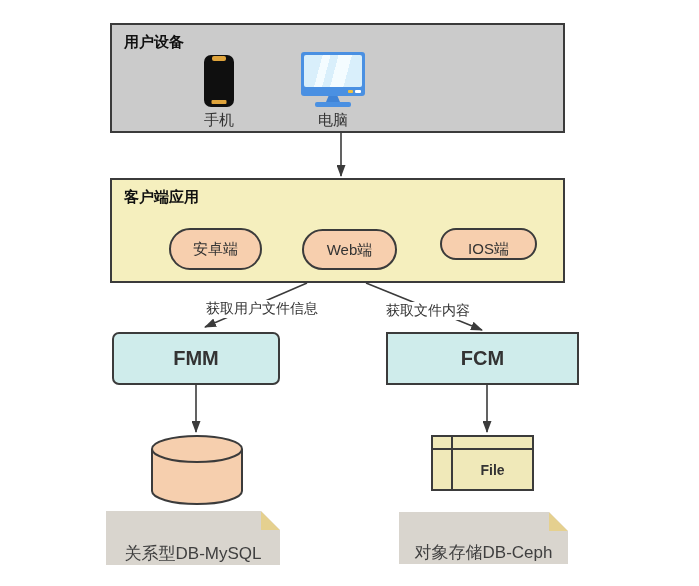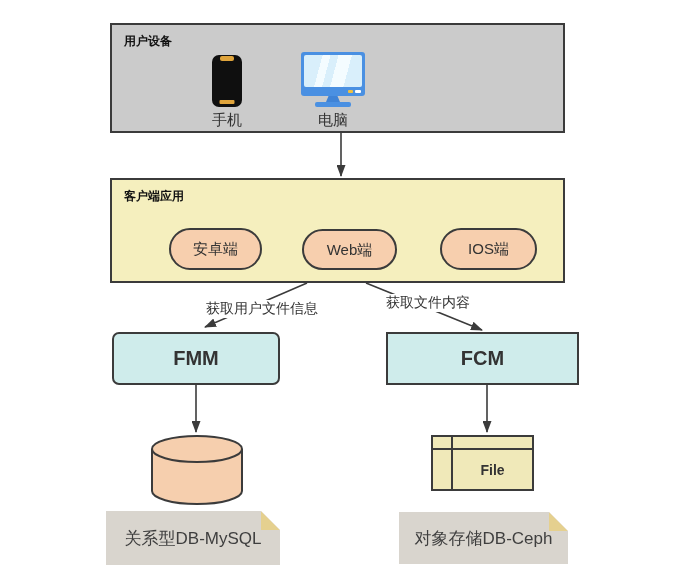--- a/index.html
+++ b/index.html
@@ -7,21 +7,21 @@
     position:relative;width:699px;height:586px;background:#ffffff;overflow:hidden;
     font-family:"Liberation Sans","DejaVu Sans",sans-serif;color:var(--text,#333);
   }
   #edges{position:absolute;left:0;top:0;width:699px;height:586px;pointer-events:none;}
   #edges line{stroke:var(--arrow,#3b3b3b);stroke-width:1.6;}
   #arrowhead path{fill:var(--arrow,#3b3b3b);}
 
   .group-box{position:absolute;border:2px solid var(--border,#3b3b3b);box-sizing:border-box;}
   .device-box{left:110px;top:23px;width:455px;height:110px;background:var(--device-box-bg,#cbcbcb);}
   .client-box{left:110px;top:178px;width:455px;height:105px;background:var(--client-box-bg,#f5efbe);}
-  .box-title{position:absolute;left:12px;top:8px;font-weight:bold;font-size:12px;color:#111;text-align:center;}
+  .box-title{position:absolute;left:12px;top:8px;font-weight:bold;font-size:15px;color:#111;text-align:center;}
 
   .device{position:absolute;top:25px;width:90px;text-align:center;}
   .icon-zone{height:57px;display:flex;align-items:flex-end;justify-content:center;}
   .device-label{margin-top:4px;font-size:15px;color:var(--text,#333);}
 
   
   .phone{position:relative;width:30px;height:52px;background:var(--phone-body,#0f0f0f);border-radius:7px;}
   .phone .notch{position:absolute;top:1px;left:50%;transform:translateX(-50%);width:14px;height:5px;background:var(--phone-accent,#dfa43c);border-radius:2px;}
   .phone .chin{position:absolute;bottom:3px;left:50%;transform:translateX(-50%);width:15px;height:4px;background:var(--phone-accent,#dfa43c);border-radius:1px;}
 
@@ -40,44 +40,44 @@
   .tablet .tscreen{position:absolute;left:3px;top:4px;right:3px;bottom:9px;background:var(--tablet-screen,#b7a6f6);border-radius:2px;}
   .tablet .slash1{position:absolute;left:6px;top:5px;width:2px;height:8px;background:#efeaff;transform:rotate(30deg);}
   .tablet .slash2{position:absolute;left:10px;top:8px;width:2px;height:5px;background:#efeaff;transform:rotate(30deg);}
   .tablet .home{position:absolute;left:50%;bottom:2px;transform:translateX(-50%);width:5px;height:5px;border-radius:50%;background:var(--tablet-frame,#7b5cf3);}
   .tablet .cam{position:absolute;left:50%;top:-1px;transform:translateX(-50%);width:6px;height:2px;border-radius:1px;background:var(--tablet-frame,#7b5cf3);}
 
   .pill{position:absolute;border:2px solid var(--border,#3b3b3b);border-radius:21px;background:var(--pill-bg,#f7cfae);
     box-sizing:border-box;text-align:center;font-size:15px;color:var(--text,#333);}
   .pill-android{left:57px;top:48px;width:93px;height:42px;line-height:38px;}
   .pill-web{left:190px;top:49px;width:95px;height:41px;line-height:37px;}
-  .pill-ios{left:328px;top:48px;width:97px;height:42px;line-height:38px;}
+  .pill-ios{left:328px;top:48px;width:97px;height:32px;line-height:38px;}
 
   .edge-label{position:absolute;transform:translateX(-50%);font-size:14px;color:var(--text,#333);white-space:nowrap;background:#ffffff;padding:0 2px;}
   .edge-label-fmm{left:262px;top:300px;}
-  .edge-label-fcm{left:428px;top:294px;}
+  .edge-label-fcm{left:428px;top:302px;}
 
   .service{position:absolute;border:2px solid var(--border,#3b3b3b);background:var(--service-bg,#cfeceb);
     box-sizing:border-box;text-align:center;font-weight:bold;font-size:20px;color:#333;}
   .service-fmm{left:112px;top:332px;width:168px;height:53px;line-height:49px;border-radius:7px;}
   .service-fcm{left:386px;top:332px;width:193px;height:53px;line-height:49px;}
 
   .cylinder{position:absolute;left:151px;top:435px;width:92px;height:70px;}
   .cylinder .shape{fill:var(--cylinder-bg,#f6cfae);stroke:var(--border,#3b3b3b);stroke-width:2;}
 
   .file-box{position:absolute;left:431px;top:435px;width:103px;height:56px;background:var(--file-bg,#f0e9b9);
     border:2px solid var(--border,#3b3b3b);box-sizing:border-box;}
   .file-box .vline{position:absolute;left:18px;top:0;bottom:0;width:2px;background:var(--border,#3b3b3b);}
   .file-box .hline{position:absolute;left:0;right:0;top:11px;height:2px;background:var(--border,#3b3b3b);}
   .file-box .file-label{position:absolute;left:20px;top:13px;right:0;bottom:0;display:flex;align-items:center;justify-content:center;
     font-weight:bold;font-size:14px;color:#333;}
 
   .note{position:absolute;background:var(--note-bg,#d9d5ce);
     clip-path:polygon(0 0,calc(100% - 19px) 0,100% 19px,100% 100%,0 100%);
-    display:flex;align-items:center;justify-content:center;font-size:17px;color:#3f3f3f;white-space:nowrap;}
+    display:flex;align-items:flex-end;justify-content:center;font-size:17px;color:#3f3f3f;white-space:nowrap;}
   .note .fold{position:absolute;right:0;top:0;width:19px;height:19px;background:var(--note-fold,#e5d08f);
     clip-path:polygon(0 0,100% 100%,0 100%);}
   .note-mysql{left:106px;top:511px;width:174px;height:54px;}
   .note-ceph{left:399px;top:512px;width:169px;height:52px;}
 </style>
 </head>
 <body>
 
 <div id="canvas">
 
@@ -90,21 +90,21 @@
     <line x1="341" y1="133" x2="341" y2="176" marker-end="url(#arrowhead)"></line>
     <line x1="307" y1="283" x2="205" y2="327" marker-end="url(#arrowhead)"></line>
     <line x1="366" y1="283" x2="482" y2="330" marker-end="url(#arrowhead)"></line>
     <line x1="196" y1="385" x2="196" y2="432" marker-end="url(#arrowhead)"></line>
     <line x1="487" y1="385" x2="487" y2="432" marker-end="url(#arrowhead)"></line>
   </svg>
 
   <div class="group-box device-box">
     <div class="box-title">用户设备</div>
 
-    <div class="device" style="left:70px">
+    <div class="device" style="left:62px">
       <div class="icon-zone">
         <div class="phone">
           <div class="notch"></div>
           <div class="chin"></div>
         </div>
       </div>
       <div class="device-label">手机</div>
     </div>
 
     <div class="device" style="left:176px">

